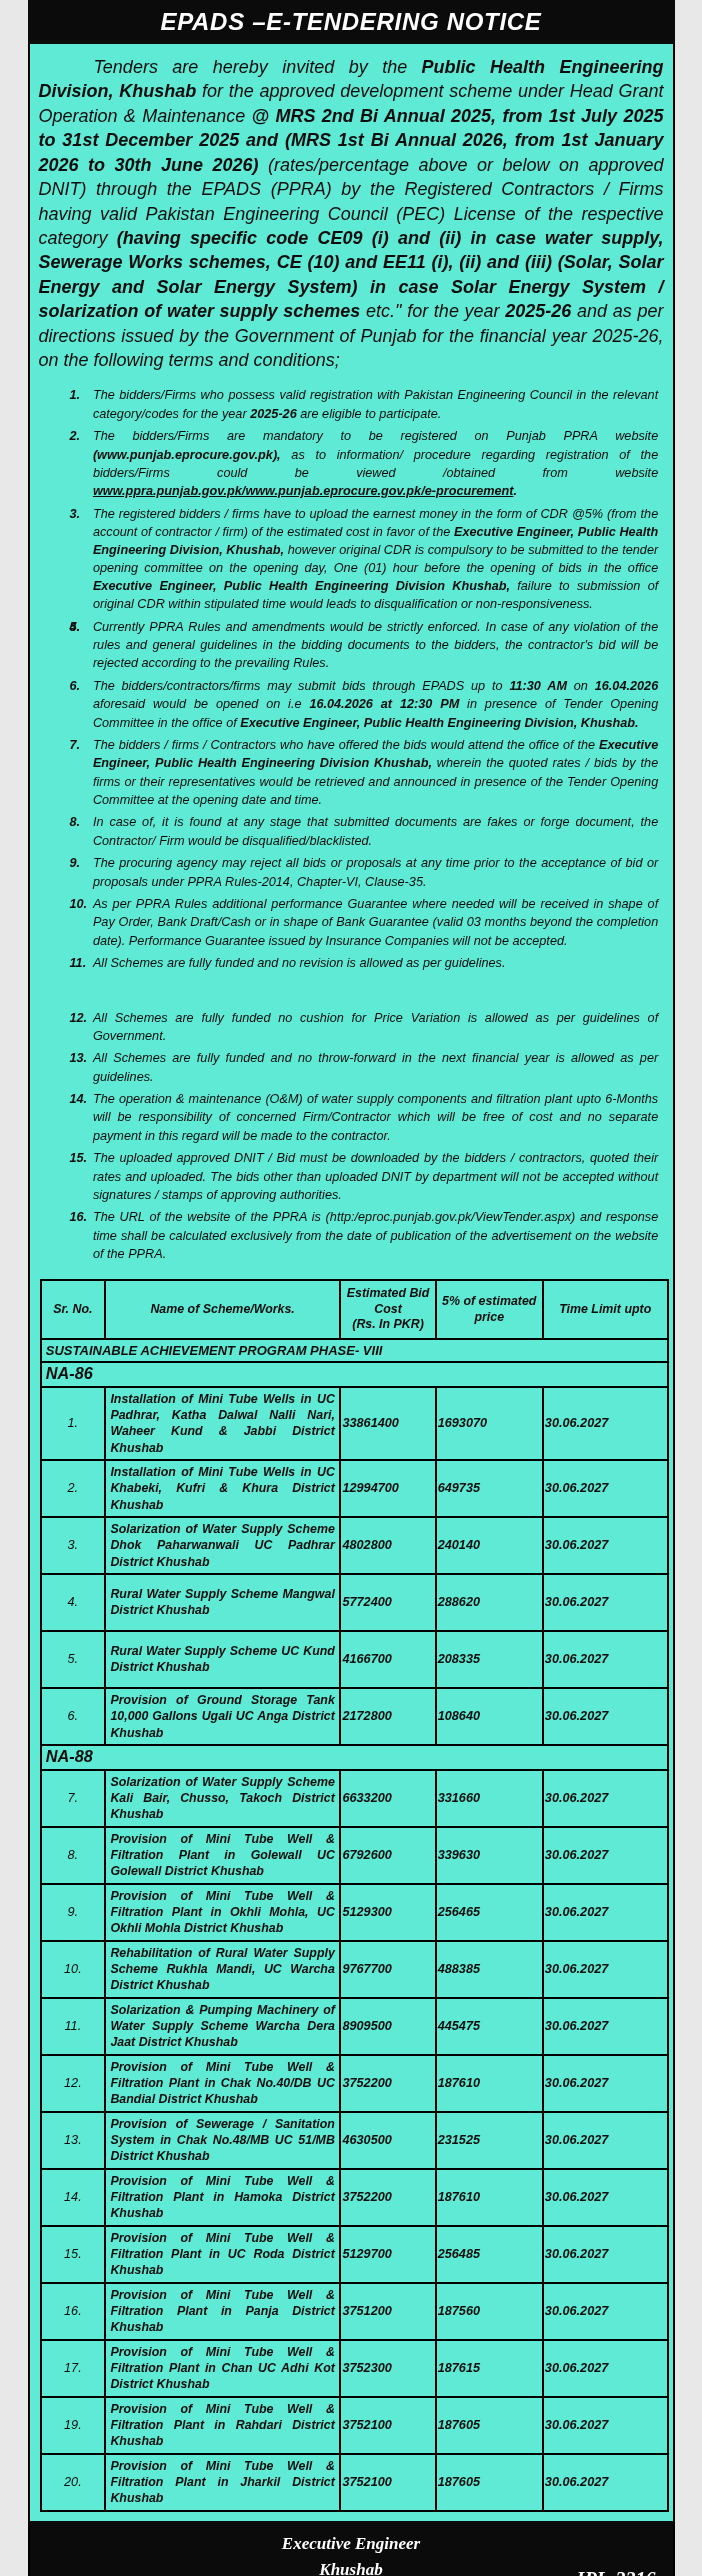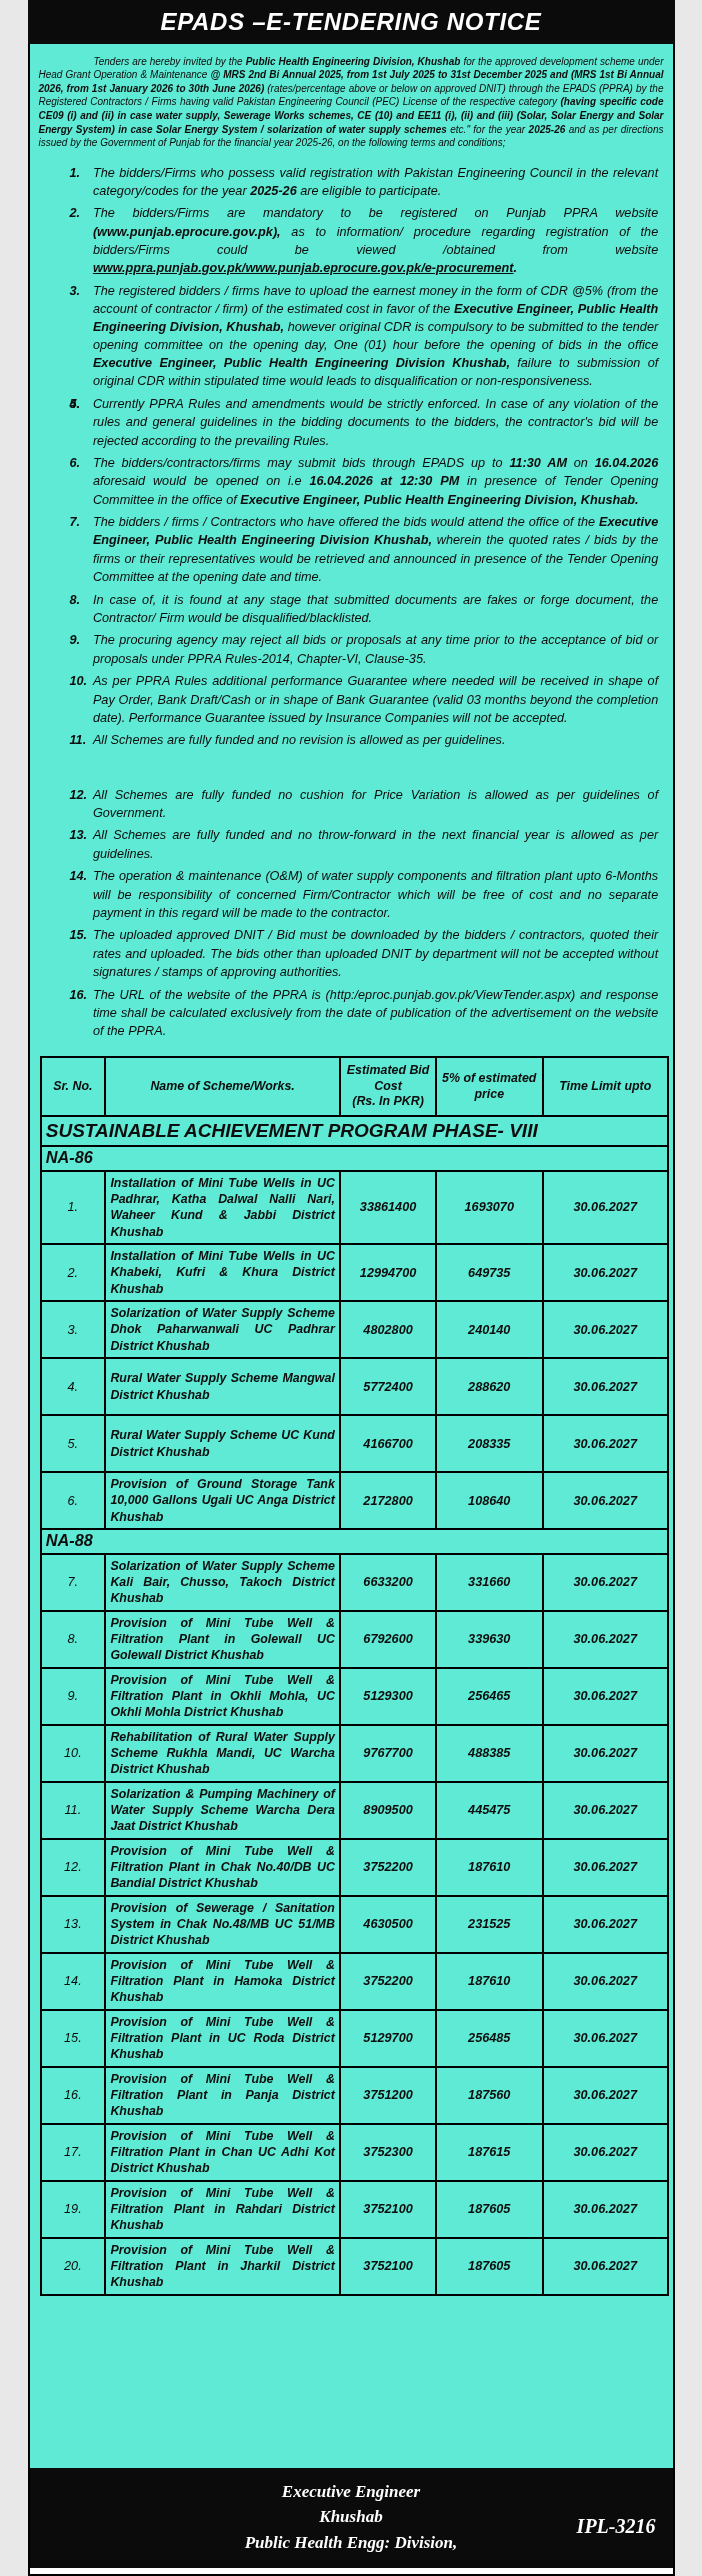--- a/index.html
+++ b/index.html
@@ -14,21 +14,21 @@
     font-weight:bold;font-size:24px;letter-spacing:0.7px;
     padding:7.8px 0 8.5px 0;
   }
   
   .frame{
     border-left:2px solid #000;border-right:2px solid #000;border-bottom:2px solid #000;
     flex:1;display:flex;flex-direction:column;box-sizing:border-box;
   }
   .intro{
     margin:10.4px 9px 2.6px 9px;
-    font-size:10px;line-height:1.36;text-align:justify;
+    font-size:18px;line-height:1.36;text-align:justify;
     text-indent:55px;
   }
   .terms{
     margin:6.5px 14.3px 3.9px 40px;
   }
   .term{
     position:relative;padding-left:23.4px;margin:4.6px 0;
     font-size:12.7px;line-height:1.43;text-align:justify;
   }
   .term.gap{margin-top:36px;}
@@ -42,32 +42,32 @@
     border:2px solid #000;
   }
   table.schemes th, table.schemes td{
     border:2px solid #000;vertical-align:middle;box-sizing:border-box;
   }
   th.hdr{
     font-size:12.4px;font-weight:bold;text-align:center;
     padding:5.2px 2.6px;white-space:pre-line;line-height:1.25;
   }
   tr.section-row td{
-    font-size:19px;font-weight:bold;padding:2.6px 3.9px 3.3px 3.9px;text-align:left;
+    font-size:13px;font-weight:bold;padding:2.6px 3.9px 3.3px 3.9px;text-align:left;
   }
   tr.group-row td{
     font-size:16.3px;font-weight:bold;padding:1.3px 3.9px 2.6px 3.9px;text-align:left;
   }
   tr.data-row td{height:57px;}
   td.sr{text-align:center;font-size:12.7px;font-weight:normal;}
   td.name{
     font-size:12.4px;font-weight:bold;text-align:justify;
     padding:3.3px 4.6px;line-height:1.3;margin-top:44px;
   }
-  td.money, td.limit{text-align:center;font-size:12.7px;font-weight:bold;}
+  td.money, td.limit{text-align:left;font-size:12.7px;font-weight:bold;}
   
   .spacer{flex:1;}
   .footer{
     background:#0b0b0b;color:#fff;position:relative;
     text-align:center;padding:10.4px 0 13px 0;margin-top:9px;
     font-family:"Liberation Serif", serif;font-weight:bold;
   }
   .footer .line{font-size:17px;line-height:1.5;}
   .footer .ref{
     position:absolute;right:17px;bottom:30px;font-size:20px;

